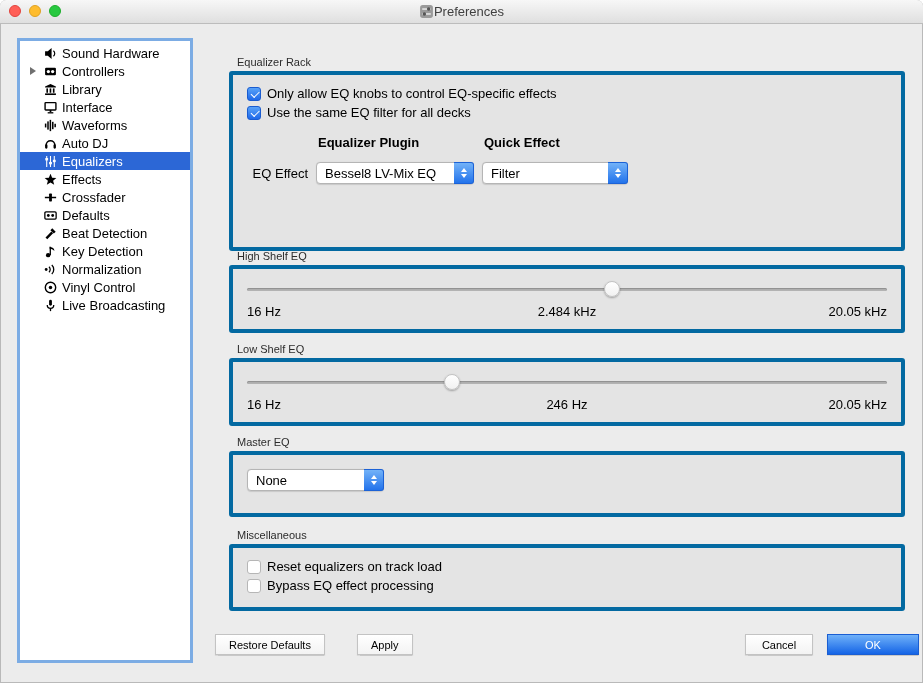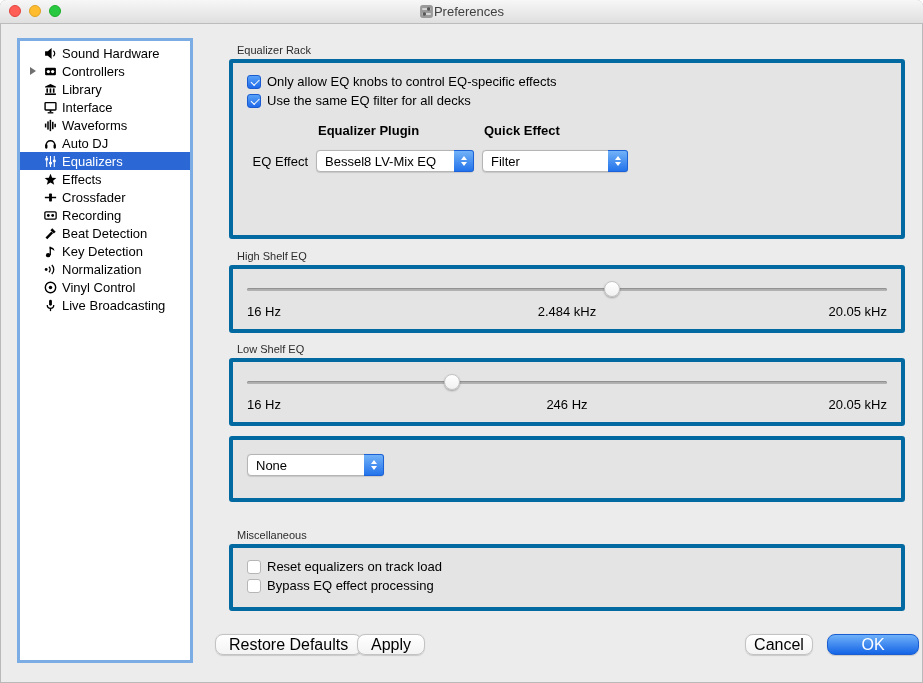--- a/index.html
+++ b/index.html
@@ -57,21 +57,21 @@
   .slider .thumb{position:absolute;top:0;width:16px;height:16px;border-radius:50%;background:linear-gradient(#ffffff,#f1f1f1);border:1px solid #c3c3c3;box-sizing:border-box;box-shadow:0 1px 2px rgba(0,0,0,.3);transform:translateX(-50%);}
   .slider-labels{display:flex;margin-top:7px;padding:0 4px;font-size:13px;color:#000;}
   .slider-labels .l{flex:1;text-align:left;}
   .slider-labels .m{flex:1;text-align:center;}
   .slider-labels .r{flex:1;text-align:right;}
 
   .master-box{height:66px;padding:14px;}
   .misc-box{height:67px;padding:10px 14px;}
 
   
-  .btn{position:absolute;top:634px;height:21px;padding:0 13px;border:1px solid #c3c3c3;border-radius:8px;background:linear-gradient(#ffffff,#f3f3f3);font-size:16px;color:#000;font-family:"Liberation Sans",sans-serif;box-shadow:0 .5px 1px rgba(0,0,0,.15);display:inline-flex;align-items:center;justify-content:center;box-sizing:border-box;cursor:default;}
+  .btn{position:absolute;top:634px;height:21px;padding:0 13px;border:1px solid #c3c3c3;border-radius:0;background:linear-gradient(#ffffff,#f3f3f3);font-size:11px;color:#000;font-family:"Liberation Sans",sans-serif;box-shadow:0 .5px 1px rgba(0,0,0,.15);display:inline-flex;align-items:center;justify-content:center;box-sizing:border-box;cursor:default;}
   .btn.primary{background:linear-gradient(#6fb1f9,#1464e6);border-color:#1a5ed2;color:#fff;}
   #btn-restore{left:215px;}
   #btn-apply{left:357px;}
   #btn-cancel{left:745px;width:68px;}
   #btn-ok{left:827px;width:92px;}
 </style>
 </head>
 <body>
 
 <div class="window">
@@ -213,21 +213,21 @@
 
     <div class="side-row">
       <span class="tri"></span>
       <span class="icn">
           <svg viewBox="0 0 12 12">
             <rect x="0.8" y="2.6" width="10.4" height="6.8" rx="1" fill="none" stroke="currentColor" stroke-width="1.2"></rect>
             <circle cx="4" cy="6" r="1.3"></circle>
             <circle cx="8" cy="6" r="1.3"></circle>
           </svg>
         </span>
-      <span class="side-label">Recording</span>
+      <span class="side-label">Defaults</span>
     </div>
 
     <div class="side-row">
       <span class="tri"></span>
       <span class="icn">
           <svg viewBox="0 0 12 12">
             <path d="M1.4 9.6l5.4-5.4 1.6 1.6-5.4 5.4z"></path>
             <path d="M7.6 1.2l3.2 3.2-1.7 1.7-3.2-3.2z"></path>
           </svg>
         </span>
@@ -275,21 +275,21 @@
             <rect x="4.7" y="0.8" width="2.6" height="5.4" rx="1.3"></rect>
             <path d="M3 5.6a3 3 0 006 0" fill="none" stroke="currentColor" stroke-width="1.2"></path>
             <line x1="6" y1="8.6" x2="6" y2="11.2" stroke="currentColor" stroke-width="1.2"></line>
           </svg>
         </span>
       <span class="side-label">Live Broadcasting</span>
     </div>
 
   </div>
 
-  <div class="group" style="top:44px;">
+  <div class="group" style="top:56px;">
     <div class="gtitle">Equalizer Rack</div>
     <div class="gbox er-box">
       <div class="cb-row">
         <span class="cb checked"></span>
         <span class="cb-label">Only allow EQ knobs to control EQ-specific effects</span>
       </div>
       <div class="cb-row">
         <span class="cb checked"></span>
         <span class="cb-label">Use the same EQ filter for all decks</span>
       </div>
@@ -346,20 +346,21 @@
       </div>
       <div class="slider-labels">
         <span class="l">16 Hz</span>
         <span class="m">246 Hz</span>
         <span class="r">20.05 kHz</span>
       </div>
     </div>
   </div>
 
   <div class="group" style="top:436px;">
+    <div class="gtitle">Master EQ</div>
     <div class="gbox master-box">
       <span class="popup w115">
         <span class="popup-value">None</span>
         <span class="popup-cap">
             <span class="up"></span>
             <span class="dn"></span>
           </span>
       </span>
     </div>
   </div>

